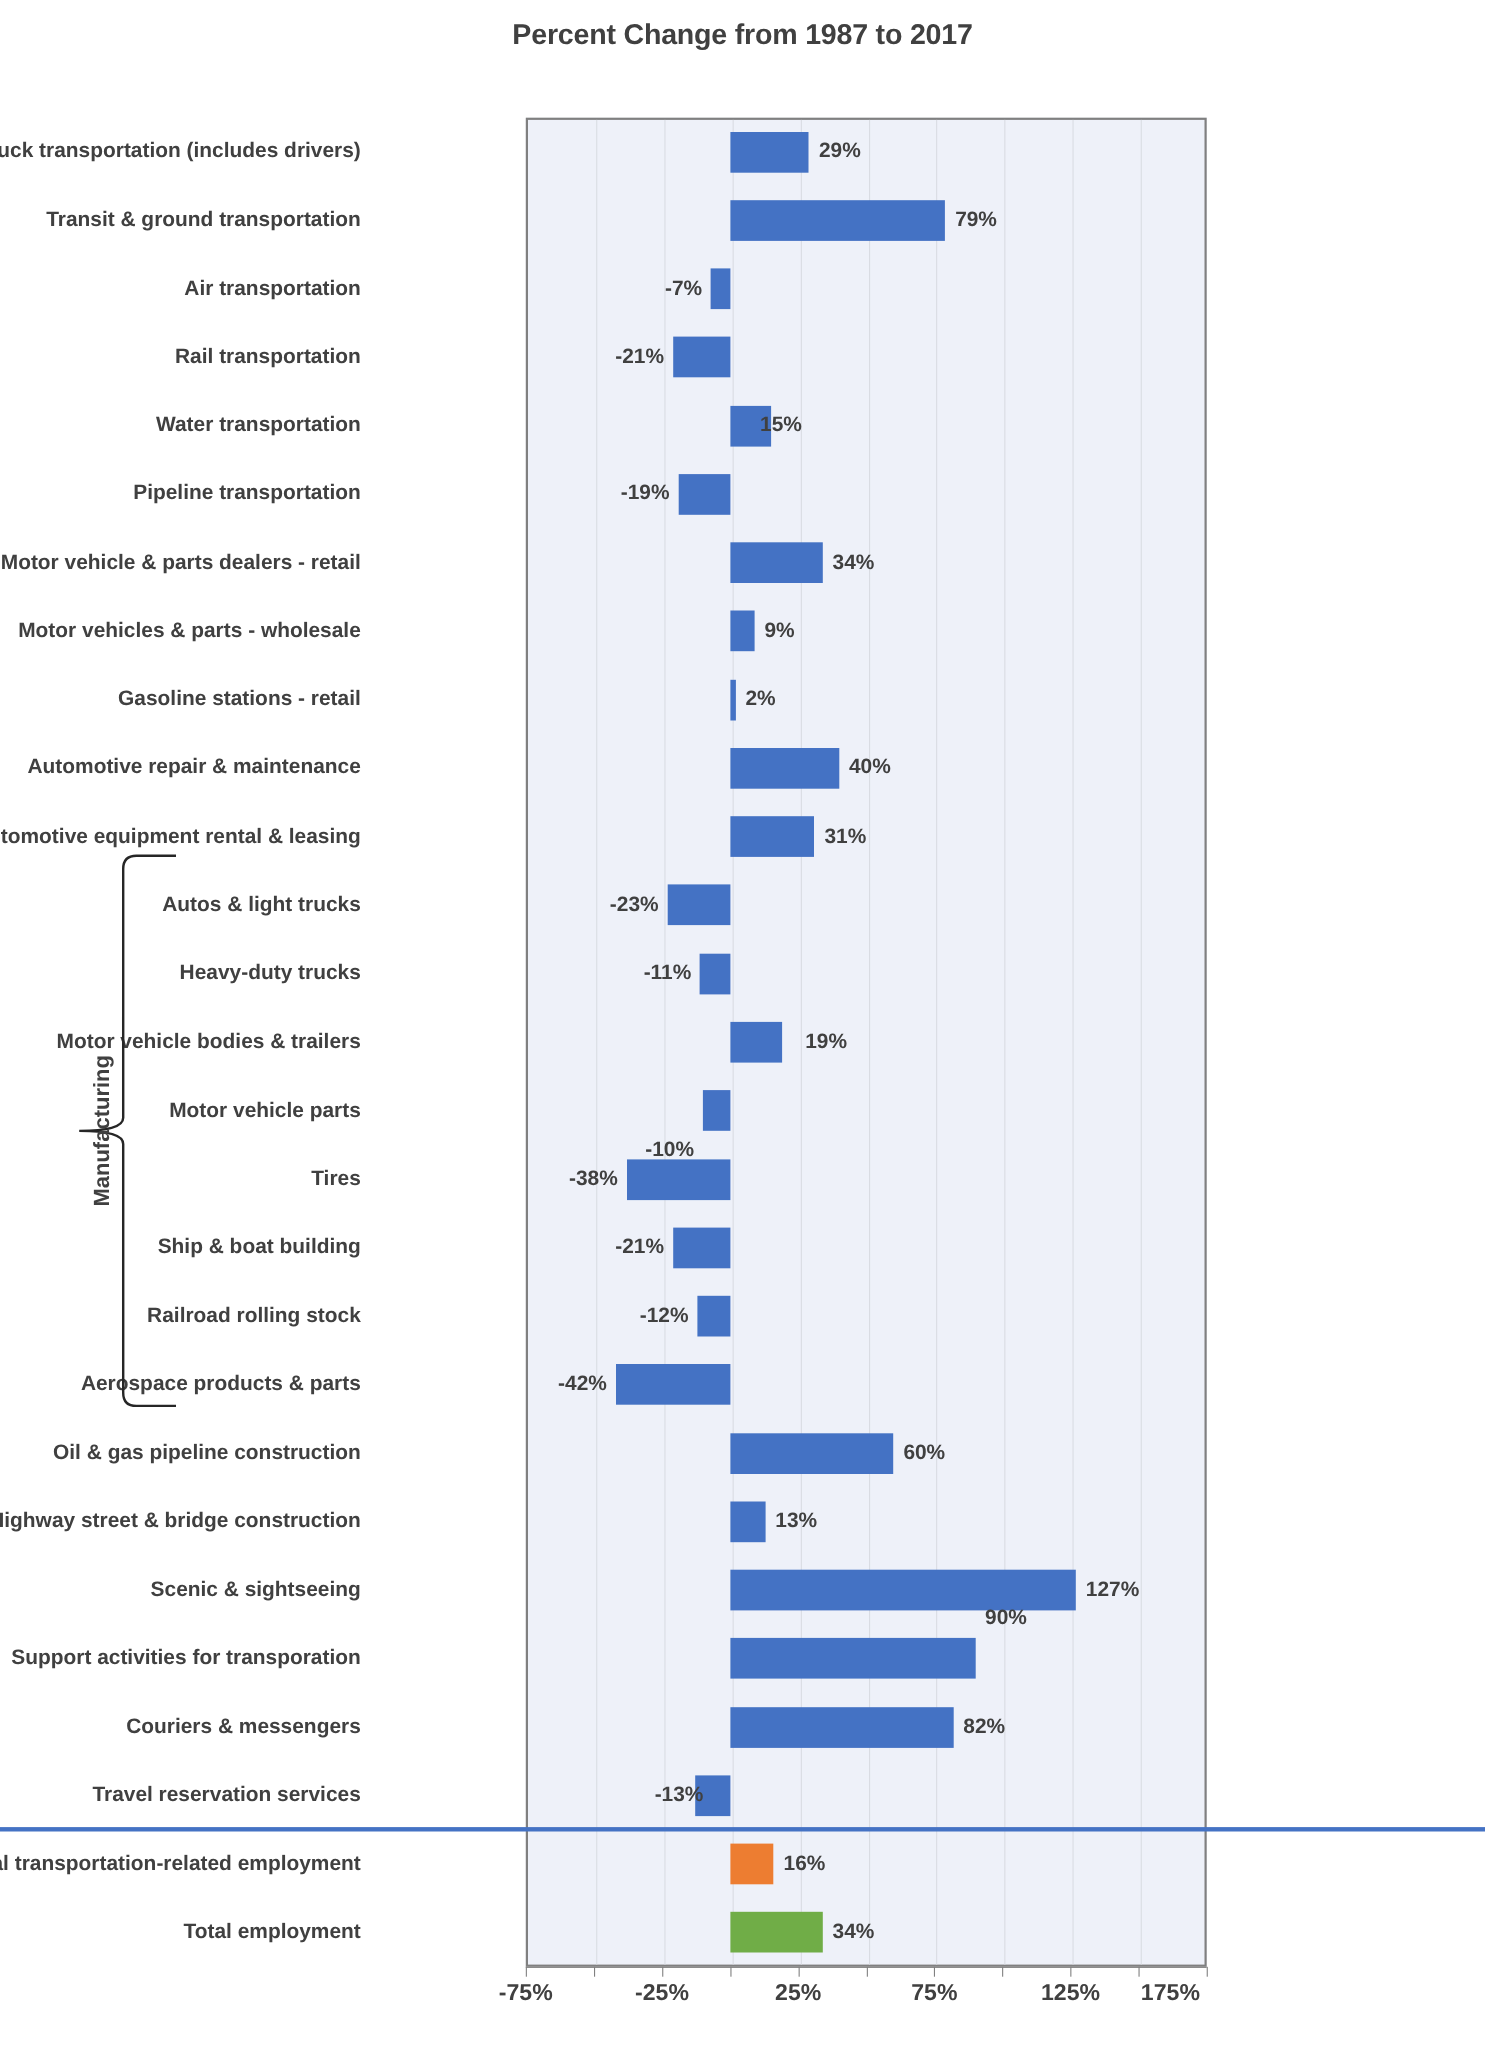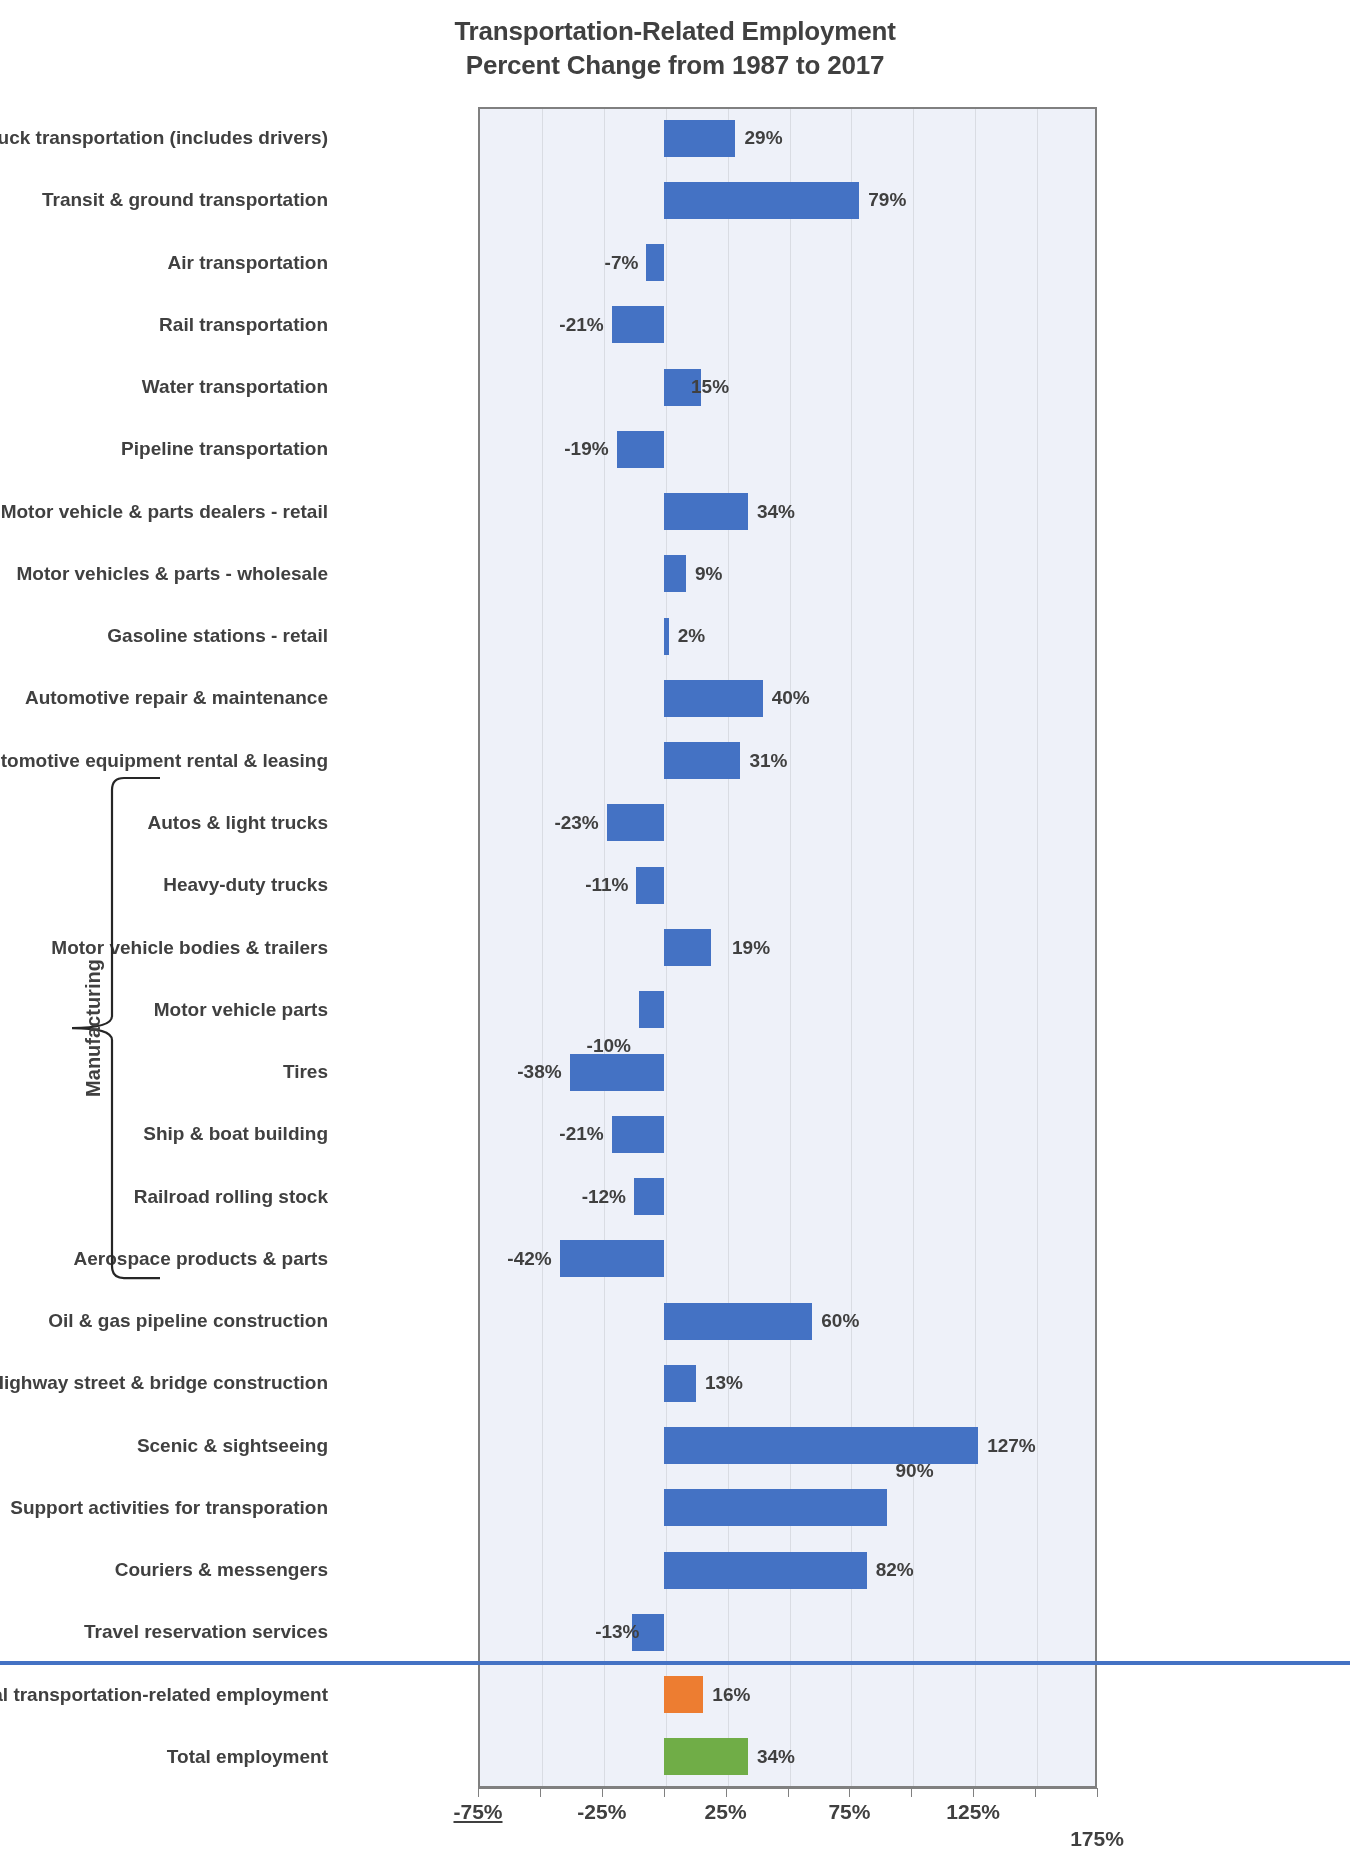--- a/index.html
+++ b/index.html
@@ -103,21 +103,20 @@
     transform:translateX(-50%);
     white-space:nowrap;
   }
 </style>
 </head>
 <body>
 
 <div id="chart-root">
 
   <div class="title-block">
-    <div class="title-line">Transportation-Related Employment</div>
     <div class="title-line">Percent Change from 1987 to 2017</div>
   </div>
 
   <div class="plot-area" id="plot-area">
       <div class="gridline" style="left: 61.9px;"></div>
       <div class="gridline" style="left: 123.8px;"></div>
       <div class="gridline" style="left: 185.7px;"></div>
       <div class="gridline" style="left: 247.6px;"></div>
       <div class="gridline" style="left: 309.5px;"></div>
       <div class="gridline" style="left: 371.4px;"></div>
@@ -223,21 +222,21 @@
       <div class="xtick" style="left: 61.9px;"></div>
       <div class="xtick" style="left: 123.8px;"></div>
       <div class="xtick" style="left: 185.7px;"></div>
       <div class="xtick" style="left: 247.6px;"></div>
       <div class="xtick" style="left: 309.5px;"></div>
       <div class="xtick" style="left: 371.4px;"></div>
       <div class="xtick" style="left: 433.3px;"></div>
       <div class="xtick" style="left: 495.2px;"></div>
       <div class="xtick" style="left: 557.1px;"></div>
       <div class="xtick" style="left: 619px;"></div>
-      <div class="xlabel" style="left: 0px; text-decoration: underline;">-75%</div>
+      <div class="xlabel" style="left: 0px;">-75%</div>
       <div class="xlabel" style="left: 123.8px;">-25%</div>
       <div class="xlabel" style="left: 247.6px;">25%</div>
       <div class="xlabel" style="left: 371.4px;">75%</div>
       <div class="xlabel" style="left: 495.2px; text-align: center;">125%</div>
-      <div class="xlabel" style="left: 619px; margin-top: 27px;">175%</div>
+      <div class="xlabel" style="left: 586px;">175%</div>
     </div>
 
 </div>
 
 </body></html>

